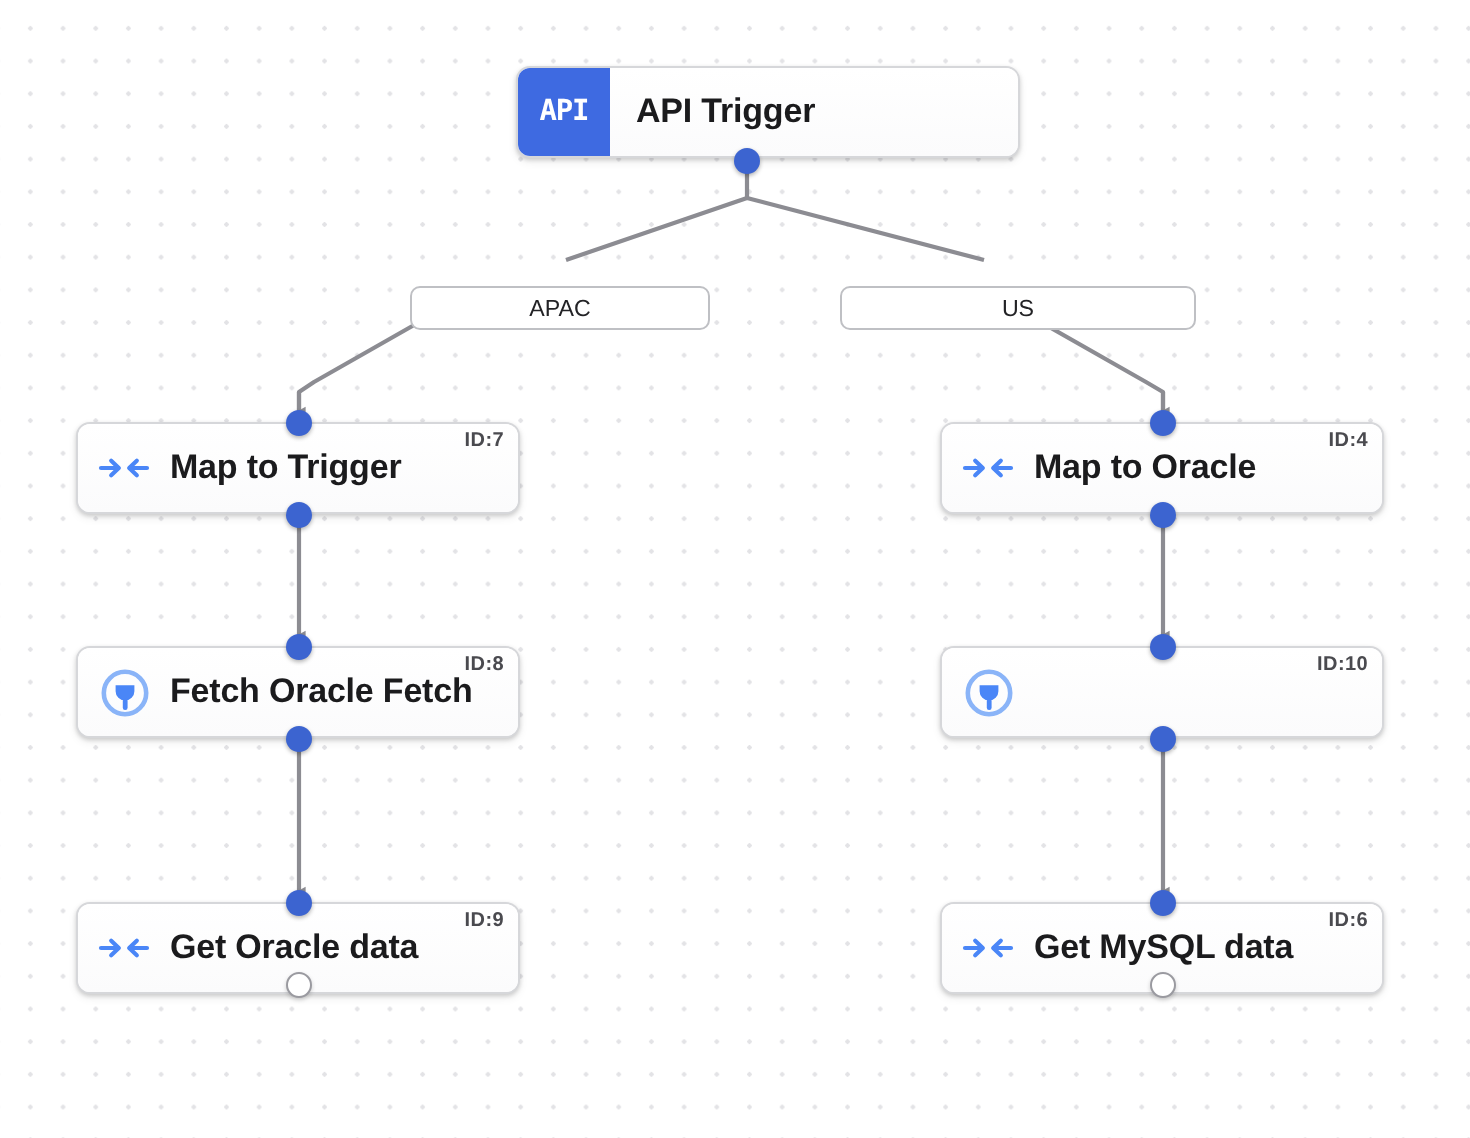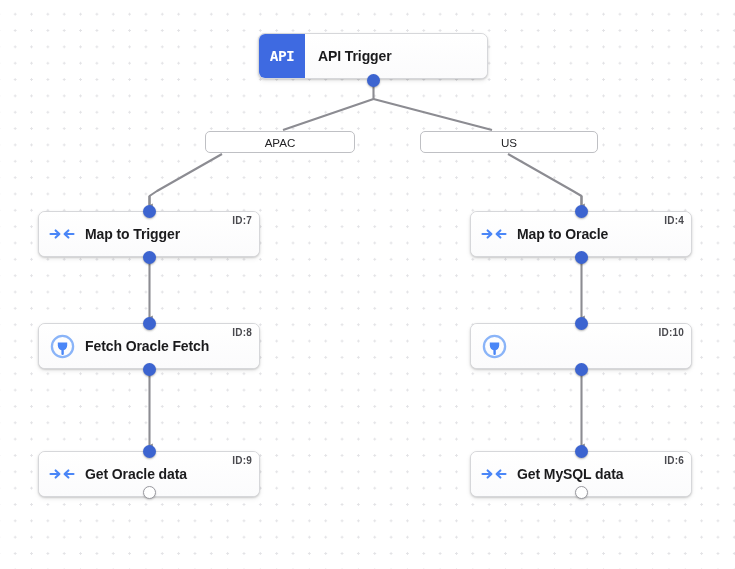--- a/index.html
+++ b/index.html
@@ -50,39 +50,39 @@
     background: linear-gradient(#ffffff, #fbfbfc);
   }
   .node-icon {
     width: 46px;
     min-width: 46px;
     display: flex;
     align-items: center;
     justify-content: center;
   }
   .node-label {
-    font-size: 14px;
+    font-size: 17px;
     font-weight: bold;
     color: #1b1b1d;
     letter-spacing: -0.1px;
     white-space: nowrap;
   }
   .node-id {
     position: absolute;
     top: 3px;
     right: 7px;
     font-size: 10px;
     font-weight: bold;
     color: #4a4a4f;
     letter-spacing: 0.2px;
     font-family: "Liberation Sans", sans-serif;
   }
 
   
-  #node-trigger { left: 258px; top: 33px; width: 230px; }
+  #node-trigger { left: 258px; top: 33px; width: 252px; }
   #node-trigger .node-inner { padding: 0; }
   .api-badge {
     width: 46px;
     min-width: 46px;
     height: 100%;
     background: #3e6ae1;
     display: flex;
     align-items: center;
     justify-content: center;
   }
@@ -127,20 +127,21 @@
     height: 22px;
     background: #ffffff;
     border: 1px solid #bfc0c4;
     border-radius: 5px;
     display: flex;
     align-items: center;
     justify-content: center;
     font-size: 11.6px;
     color: #232326;
     z-index: 5;
+    margin-top: 12px;
   }
   #branch-apac { left: 205px; top: 131px; width: 150px; }
   #branch-us   { left: 420px; top: 131px; width: 178px; }
 
   svg.icon { display: block; }
 </style>
 </head>
 <body>
 
 <div id="canvas">

